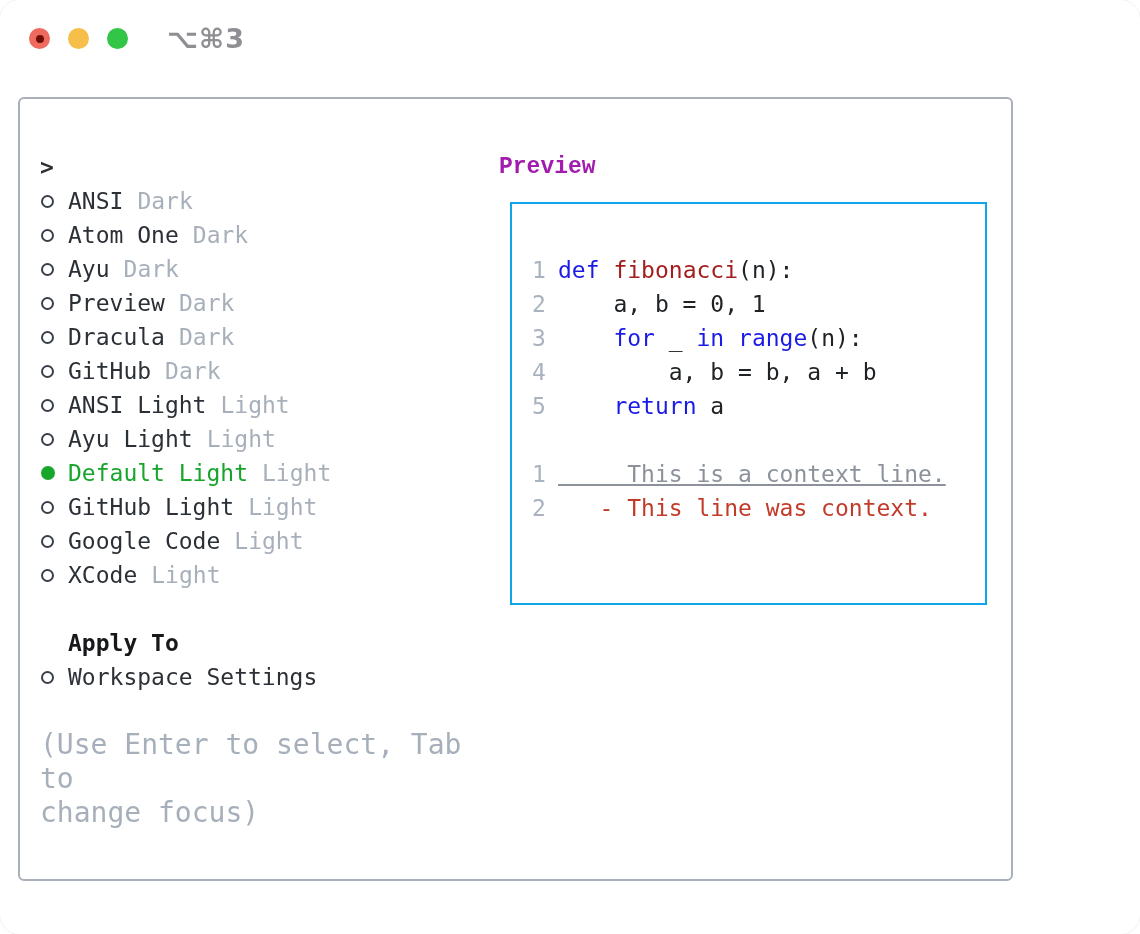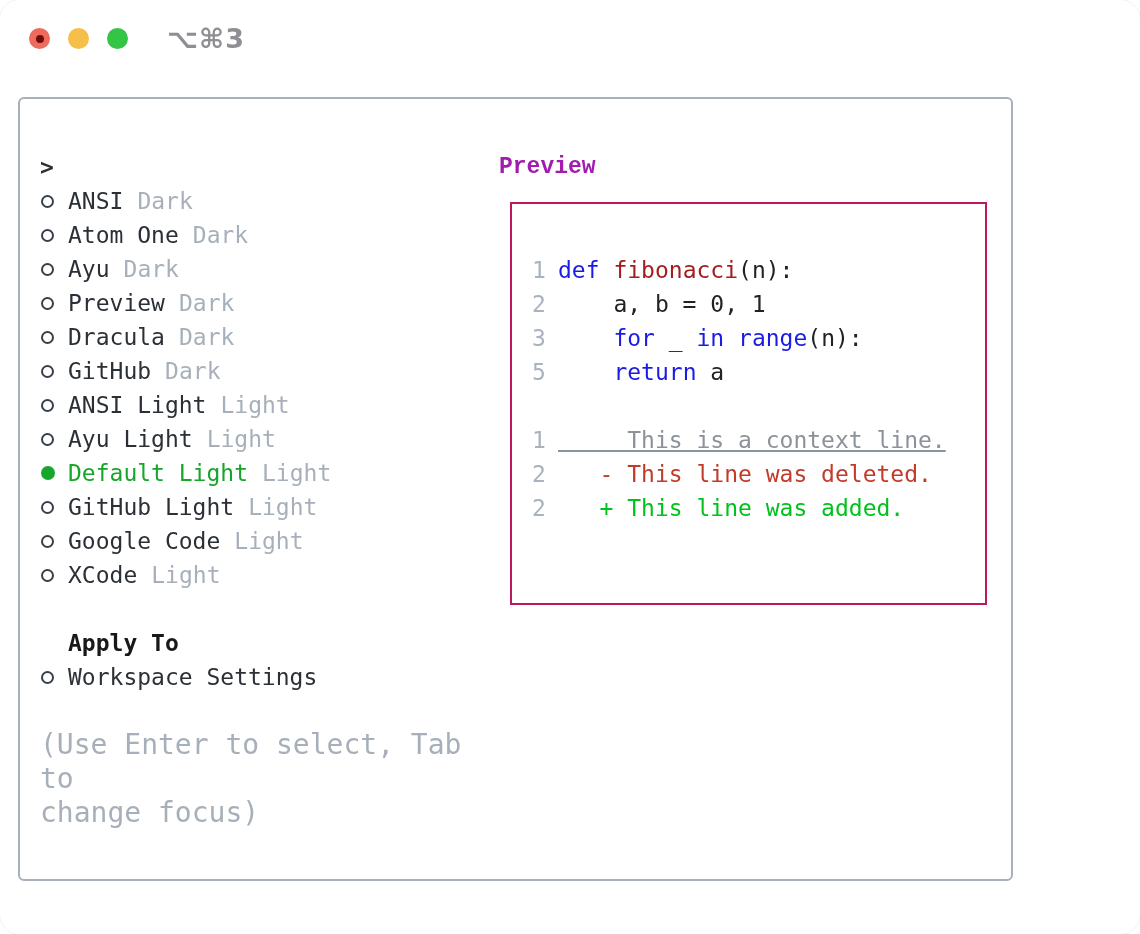--- a/index.html
+++ b/index.html
@@ -55,21 +55,21 @@
   .spacer-row { height: 34px; }
   .footer-hint { color: #a7b0ba; white-space: pre-line; font-size: 28px; line-height: 34px; }
 
   
   .preview-heading {
     position: absolute; left: 479px; top: 51px; height: 34px; line-height: 34px;
     font-size: 23px; font-weight: 700; color: #a21caf; font-family: Liberation Mono, monospace;
   }
   .preview-box {
     position: absolute; left: 490px; top: 103px; width: 477px; height: 403px;
-    border: 2px solid #be185d; background: #ffffff;
+    border: 2px solid #0ea5e9; background: #ffffff;
     padding: 49px 0 0 20px; overflow: hidden;
   }
   .pline { height: 34px; line-height: 34px; font-size: 23px; white-space: pre; }
   .lnum { display: inline-block; width: 14px; margin-right: 12px; color: #a9b2bf; }
   .seg-pl  { color: #202326; }
   .seg-kw  { color: #1b1be6; }
   .seg-fn  { color: #a31d1d; }
   .seg-ctx { color: #8b929a; text-decoration: underline; }
   .seg-del { color: #c23b2a; }
   .seg-add { color: #00c21c; }
@@ -126,21 +126,21 @@
       <div class="footer-hint">(Use Enter to select, Tab to
 change focus)</div>
     </div>
 
     <div class="preview-heading">Preview</div>
 
     <div class="preview-box" id="preview-box">
         <div class="pline"><span class="lnum">1</span><span class="seg-kw">def</span><span class="seg-pl"> </span><span class="seg-fn">fibonacci</span><span class="seg-pl">(n):</span></div>
         <div class="pline"><span class="lnum">2</span><span class="seg-pl">    a, b = 0, 1</span></div>
         <div class="pline"><span class="lnum">3</span><span class="seg-pl">    </span><span class="seg-kw">for</span><span class="seg-pl"> _ </span><span class="seg-kw">in</span><span class="seg-pl"> </span><span class="seg-kw">range</span><span class="seg-pl">(n):</span></div>
+        <div class="pline"><span class="lnum">4</span><span class="seg-pl">        a, b = b, a + b</span></div>
         <div class="pline"><span class="lnum">5</span><span class="seg-pl">    </span><span class="seg-kw">return</span><span class="seg-pl"> a</span></div>
         <div class="pline"><span class="lnum"></span></div>
         <div class="pline"><span class="lnum">1</span><span class="seg-ctx">     This is a context line.</span></div>
-        <div class="pline"><span class="lnum">2</span><span class="seg-del">   - This line was deleted.</span></div>
-        <div class="pline"><span class="lnum">2</span><span class="seg-add">   + This line was added.</span></div>
+        <div class="pline"><span class="lnum">2</span><span class="seg-del">   - This line was context.</span></div>
       </div>
 
   </div>
 </div>
 
 </body></html>

